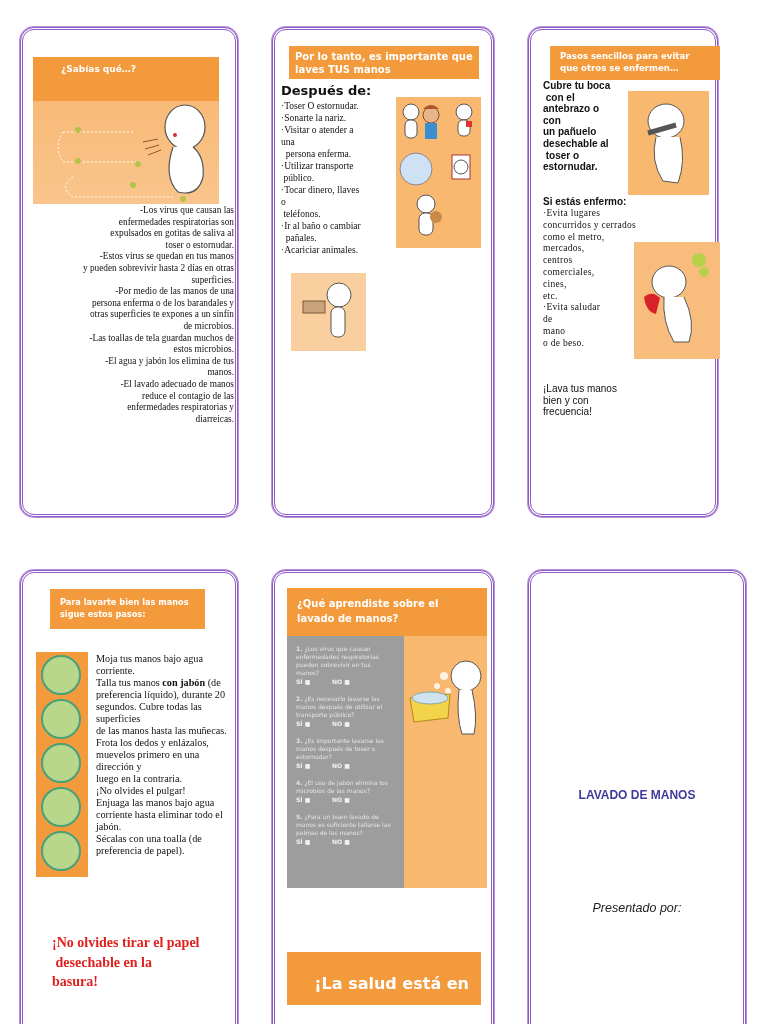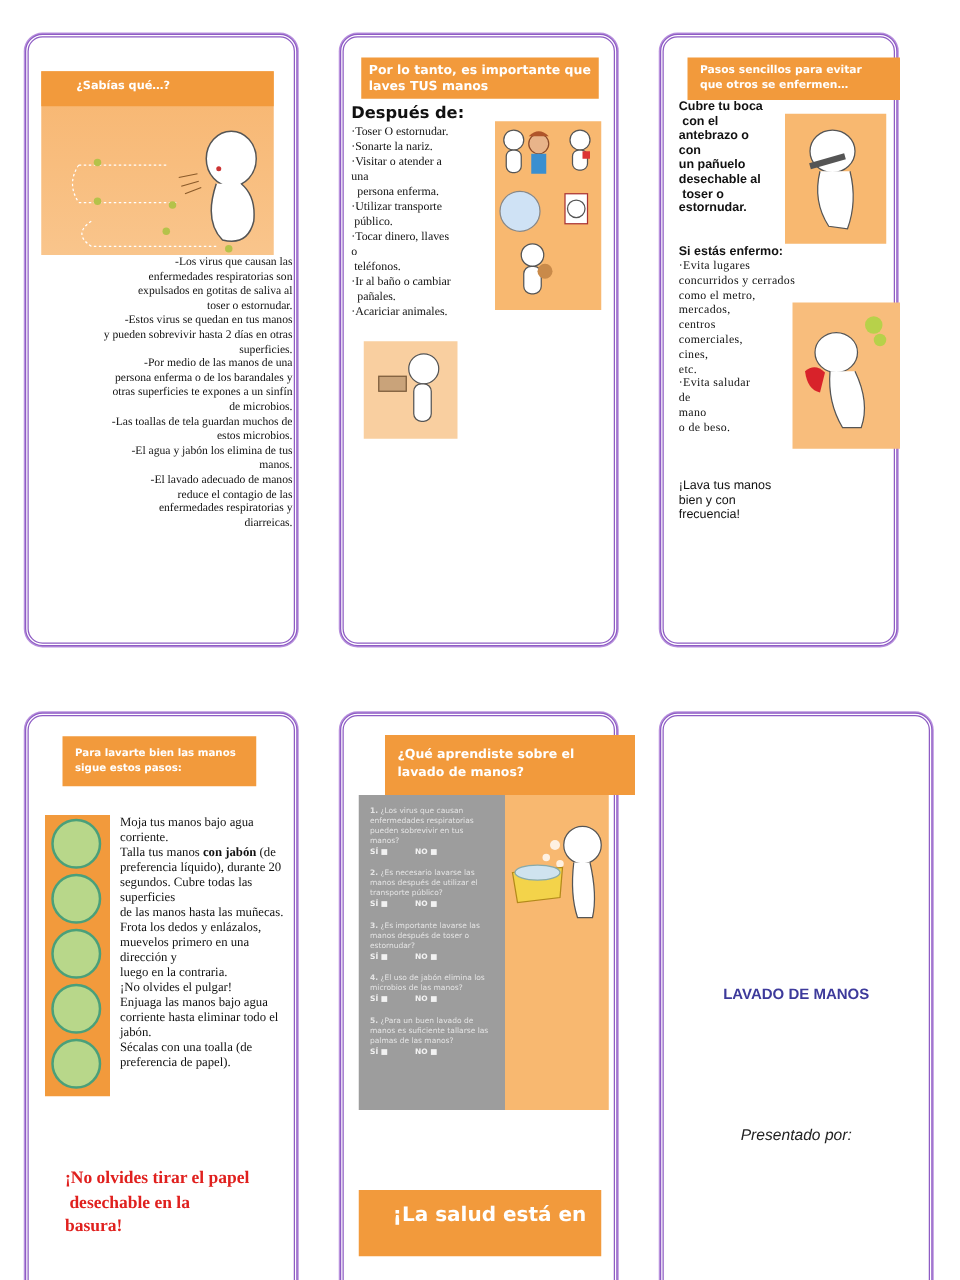--- a/index.html
+++ b/index.html
@@ -18,21 +18,21 @@
   .p3 { left: 528px; top: 27px; width: 190px; height: 490px; padding-left: 32px; }
   .p4 { left: 20px; top: 570px; width: 218px; height: 470px; }
   .p5 { left: 272px; top: 570px; width: 222px; height: 470px; }
   .p6 { left: 528px; top: 570px; width: 218px; height: 470px; }
 
   .abs { position: absolute; }
   .orange-bar { background: #f29a3c; color: #fff; font-family: "DejaVu Sans", sans-serif; font-weight: bold; }
 
   
   .p1-img { left: 10px; top: 27px; width: 186px; height: 147px; background: linear-gradient(180deg, #f7b56f 0%, #f9c58c 100%); }
-  .p1-img .head { position: absolute; left: 0; top: 0; width: 100%; height: 28px; background: #f29a3c; color: #fff; font-family: "DejaVu Sans", sans-serif; font-weight: bold; font-size: 9px; padding: 7px 0 0 28px; }
+  .p1-img .head { position: absolute; left: 0; top: 0; width: 100%; height: 44px; background: #f29a3c; color: #fff; font-family: "DejaVu Sans", sans-serif; font-weight: bold; font-size: 9px; padding: 7px 0 0 28px; }
   .p1-text { left: 6px; top: 175px; width: 205px; font-size: 9.3px; line-height: 11.6px; }
   .p1-text .b { display: block; text-align: right; }
   .p1-text .ind { padding-left: 18px; }
   .p1-text .dash { display: inline-block; width: 18px; }
 
   
   .p2-head { left: 14px; top: 16px; width: 190px; height: 33px; font-size: 10px; line-height: 13px; padding: 4px 6px; }
   .p2-title { left: 6px; top: 53px; font-family: "DejaVu Sans", sans-serif; font-weight: bold; font-size: 13px; }
   .p2-list { left: 6px; top: 70px; width: 120px; font-size: 9.5px; line-height: 12px; }
   .p2-img1 { left: 121px; top: 67px; width: 85px; height: 151px; background: #f8b870; }
@@ -50,29 +50,29 @@
   
   .p4-head { left: 27px; top: 16px; width: 155px; height: 40px; font-size: 8.2px; line-height: 12px; padding: 7px 10px; }
   .p4-strip { left: 13px; top: 79px; width: 52px; height: 225px; background: #f29a3c; }
   .p4-circ { position: absolute; left: 5px; width: 40px; height: 40px; border-radius: 50%; background: #b8d78a; border: 2px solid #4aa07a; }
   .p4-steps { left: 73px; top: 80px; width: 145px; font-size: 10.2px; line-height: 12px; }
   .p4-step6 { left: 8px; top: 295px; width: 205px; font-size: 9.8px; line-height: 12.4px; }
   .p4-red { left: 29px; top: 360px; width: 185px; color: #e0201e; font-weight: bold; font-size: 14px; line-height: 19.5px; }
 
   
   .p5-quiz { left: 12px; top: 15px; width: 200px; height: 300px; }
-  .p5-qhead { position: absolute; left: 0; top: 0; width: 100%; height: 48px; background: #f29a3c; color: #fff; font-family: "DejaVu Sans", sans-serif; font-weight: bold; font-size: 10px; line-height: 15px; padding: 8px 10px; margin-left: 21px; }
+  .p5-qhead { position: absolute; left: 0; top: 0; width: 100%; height: 48px; background: #f29a3c; color: #fff; font-family: "DejaVu Sans", sans-serif; font-weight: bold; font-size: 10px; line-height: 15px; padding: 8px 10px; }
   .p5-qleft { position: absolute; left: 0; top: 48px; width: 117px; height: 252px; background: #9d9d9d; color: #e4e4e4; font-family: "DejaVu Sans", sans-serif; font-size: 6px; line-height: 8px; padding: 9px 9px; }
   .p5-qright { position: absolute; left: 117px; top: 48px; width: 83px; height: 252px; background: #f8b870; }
   .q { margin-bottom: 9px; }
   .q .num { font-weight: bold; }
   .q .ans { margin-top: 1px; font-weight: bold; color: #f2f2f2; }
   .q .ans span { display: inline-block; }
   .q .ans .si { width: 36px; }
-  .p5-slogan { left: 12px; top: 379px; width: 194px; height: 53px; font-size: 16px; line-height: 23px; padding: 8px 12px; text-align: right; }
+  .p5-slogan { left: 12px; top: 379px; width: 194px; height: 53px; font-size: 16px; line-height: 23px; padding: 20px 12px; text-align: right; }
 
   
   .p6-title { left: 0; width: 100%; top: 215px; text-align: center; font-family: "Liberation Sans", sans-serif; font-weight: bold; font-size: 12px; color: #3d3a9b; }
   .p6-pres { left: 0; width: 100%; top: 328px; text-align: center; font-family: "Liberation Sans", sans-serif; font-style: italic; font-size: 12.5px; color: #222; }
 </style>
 </head>
 <body>
 
 <div class="panel p1">
   <div class="abs p1-img">

